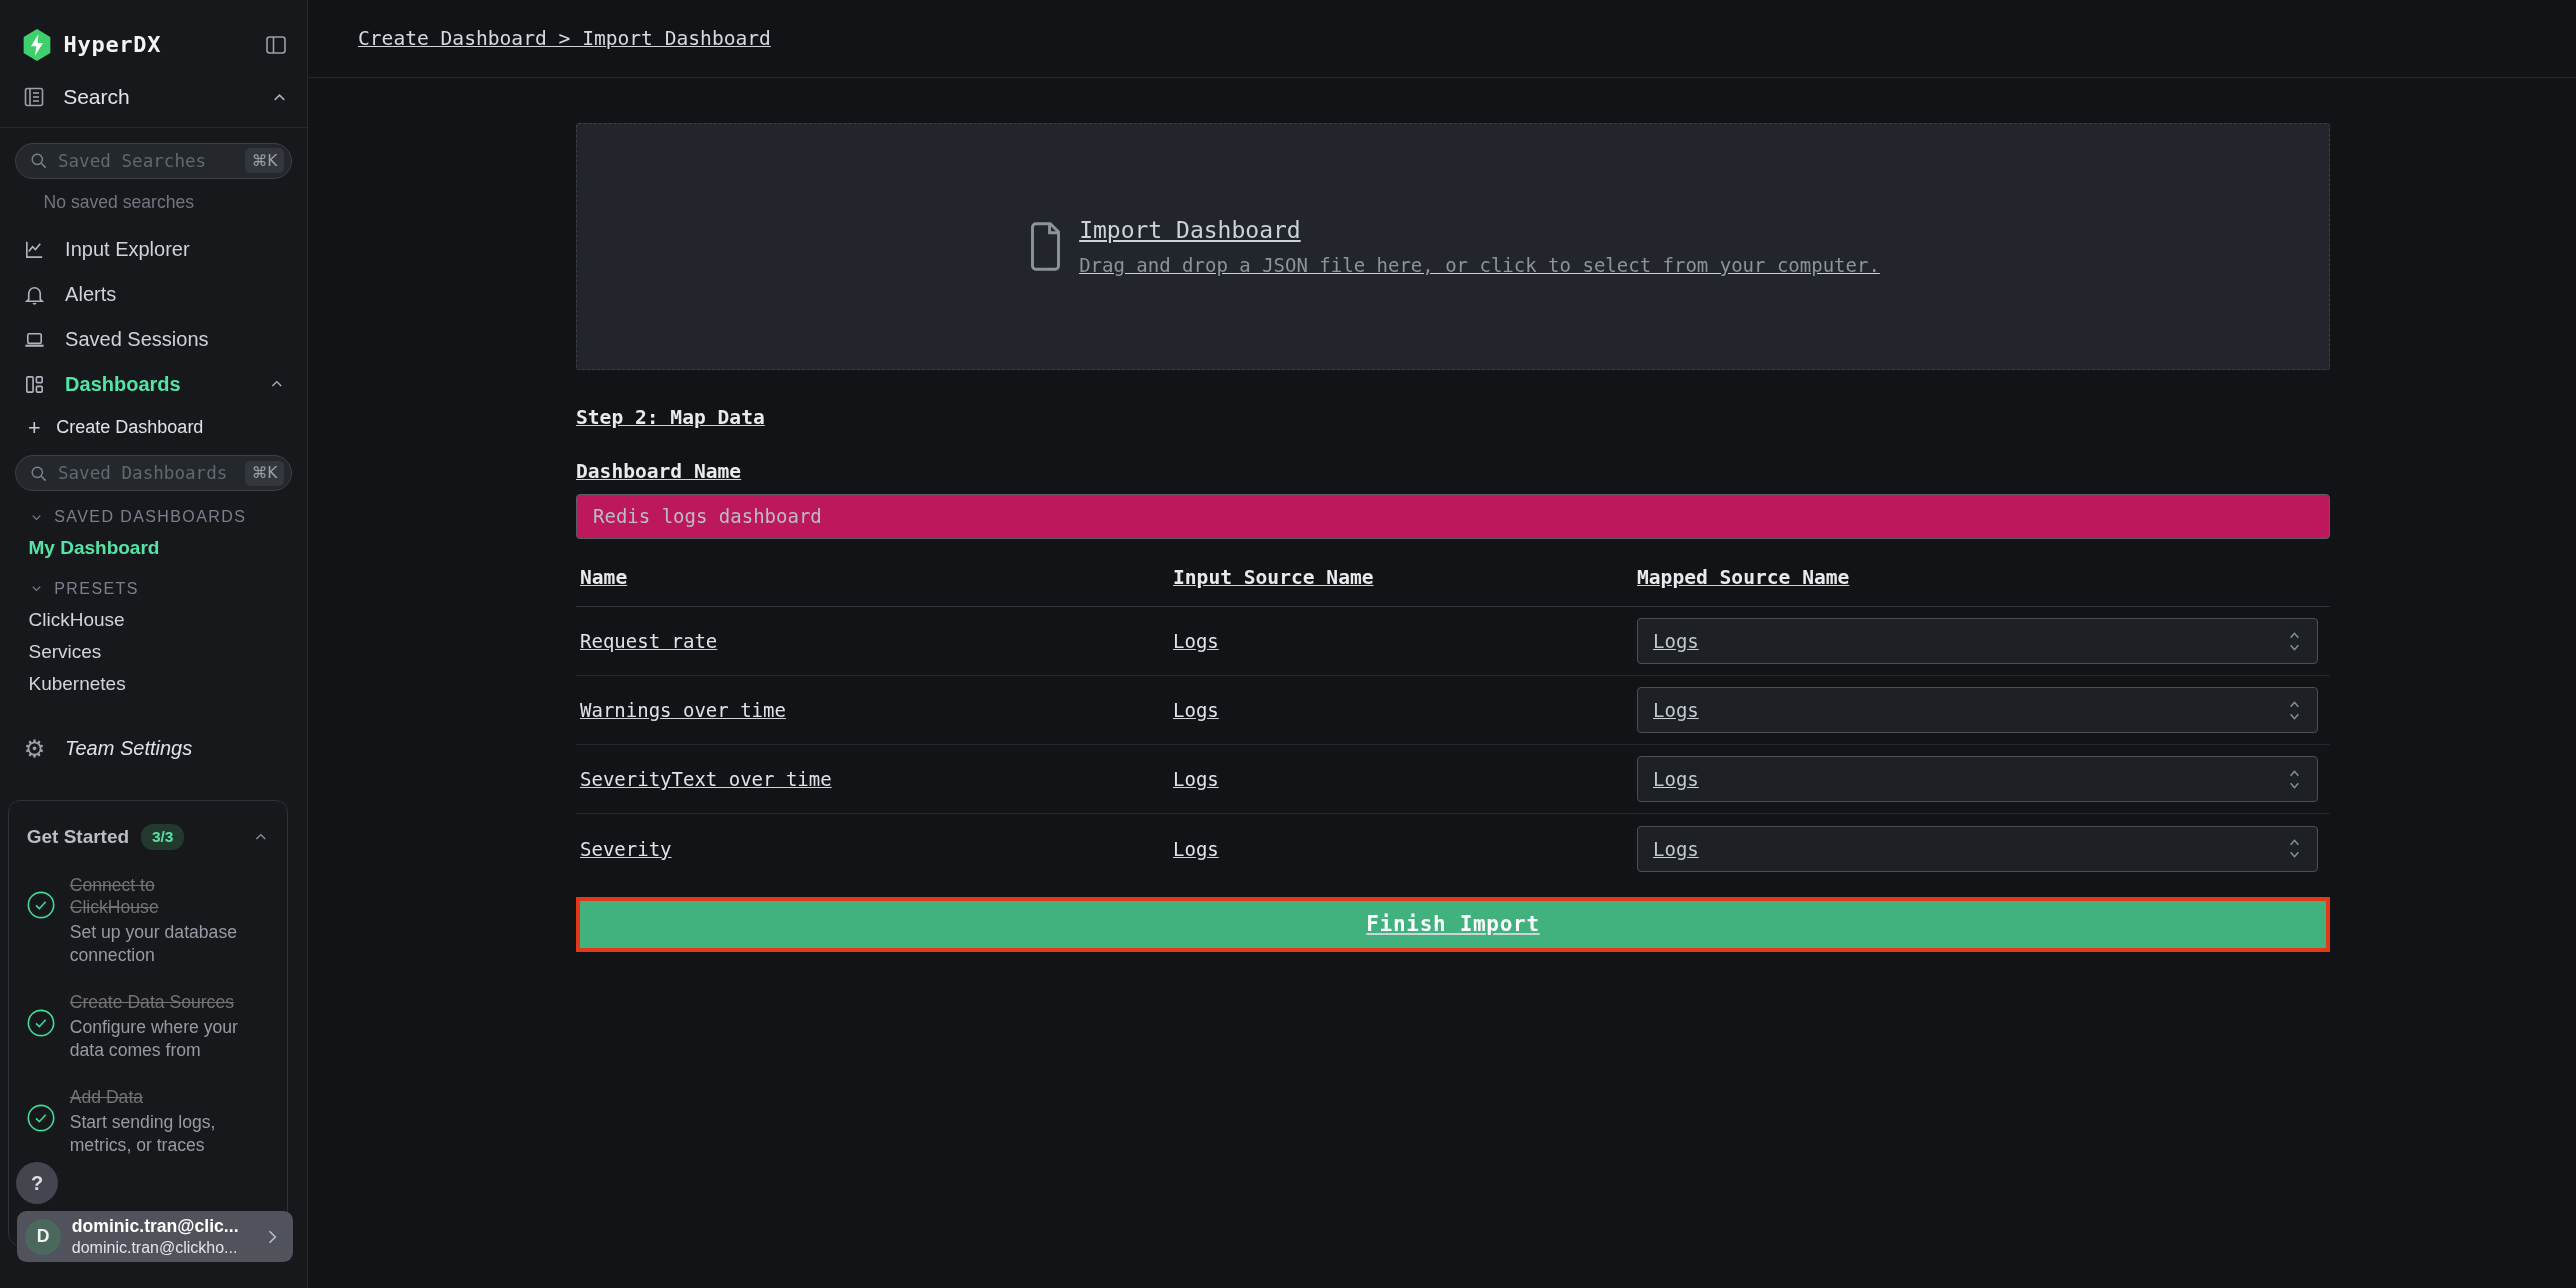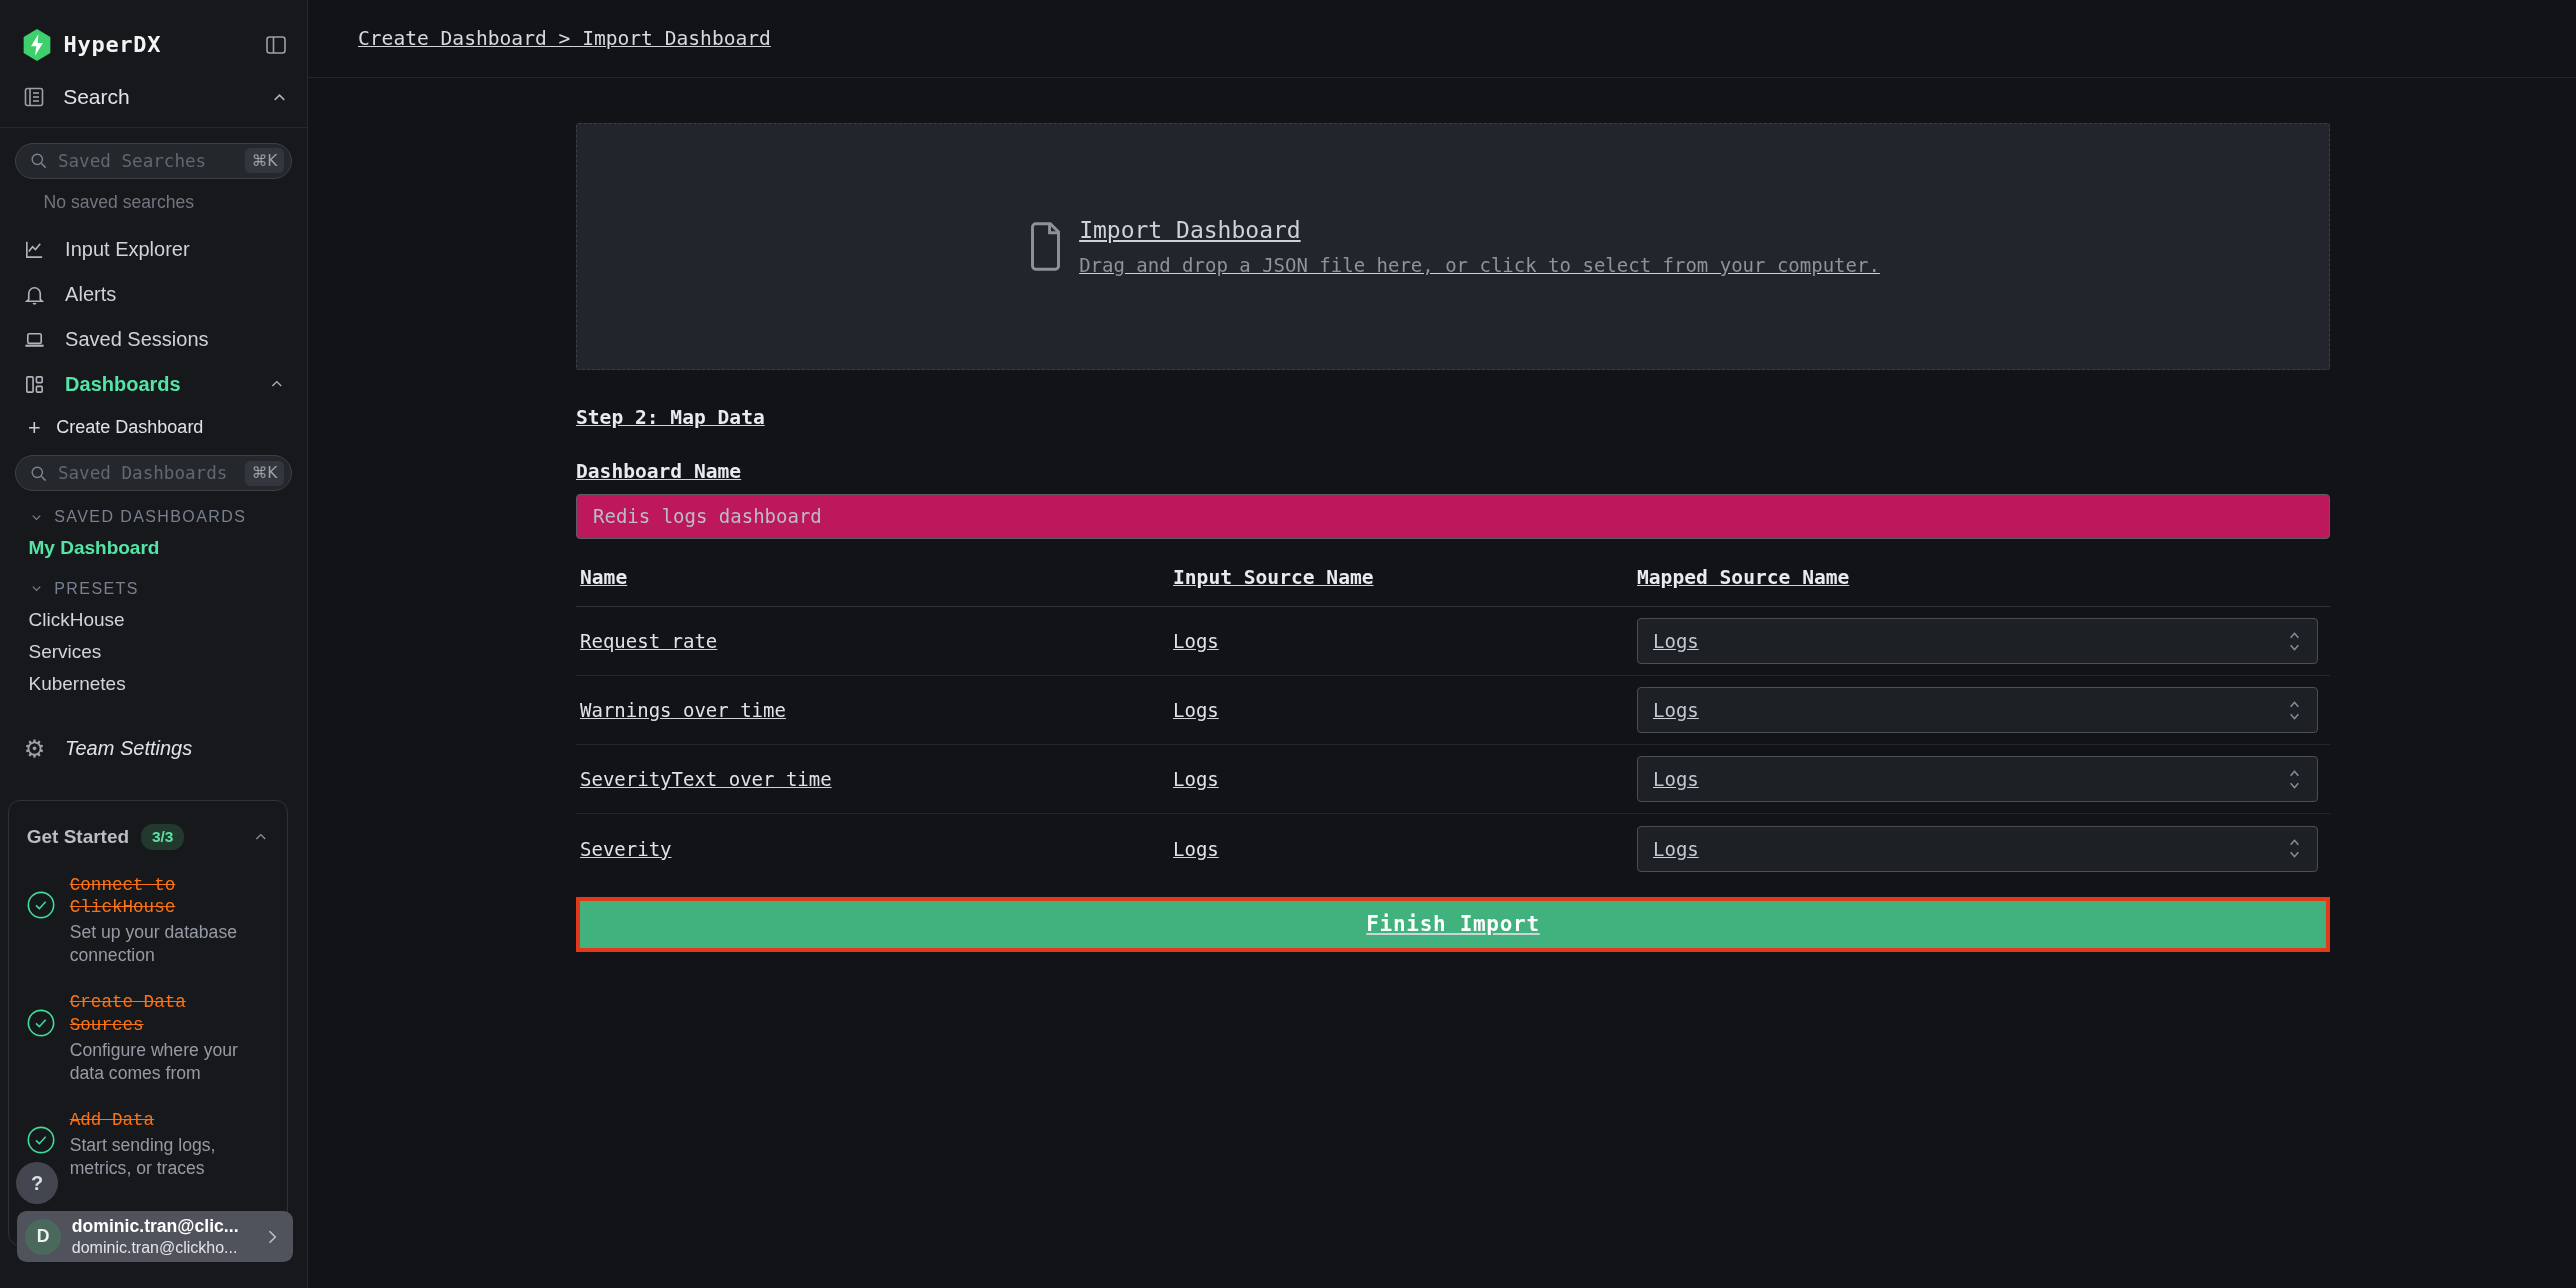--- a/index.html
+++ b/index.html
@@ -51,21 +51,21 @@
   .team-settings .ttext { font-size:20px; color:#dfe3e8; margin-left:17.6px;font-style:italic; }
 
   .gs-card { margin:32px 5.4px 0 -5.4px; border:0.7px solid #2e3136; border-radius:12px; padding:23px 17.6px; height:446px; overflow:hidden; }
   .gs-head { display:flex; align-items:center; cursor:pointer;justify-content:flex-end; }
   .gs-title { font-size:19px; font-weight:bold; color:#b9bdc4; }
   .gs-badge { margin-left:12px; background:#22392e; color:#5ce0a5; font-weight:bold; font-size:15.5px;
               padding:4px 10.8px; border-radius:12px; }
   .gs-item { display:flex; margin-top:24px; cursor:pointer; }
   .gs-check { flex:0 0 auto; margin-top:17.6px; }
   .gs-texts { margin-left:15px; width:173px; }
-  .gs-item-title { font-size:17.6px; color:#f97316; text-decoration:line-through; line-height:1.28;font-family:Liberation Mono, monospace; }
+  .gs-item-title { font-size:17.6px; color:#737373; text-decoration:line-through; line-height:1.28; }
   .gs-item-desc { font-size:17.6px; color:#959ba4; line-height:1.3; margin-top:2.7px; }
 
   .help-fab { position:fixed; left:16px; top:1162px; width:42px; height:42px; border-radius:50%;
               background:#43464e; display:flex; align-items:center; justify-content:center;
               font-size:20px; font-weight:bold; color:#d9dce1; cursor:pointer; z-index:8; }
 
   .user-chip { position:fixed; left:17px; top:1211px; width:276px; height:51px; background:#50535c;
                border-radius:9.5px; display:flex; align-items:center; padding:0 10.8px 0 8px; cursor:pointer; z-index:8; }
   .avatar { width:36px; height:36px; border-radius:50%; background:#4a685c; color:#eef2f0;
             display:flex; align-items:center; justify-content:center; font-size:17.6px; font-weight:bold; flex:0 0 auto; }

